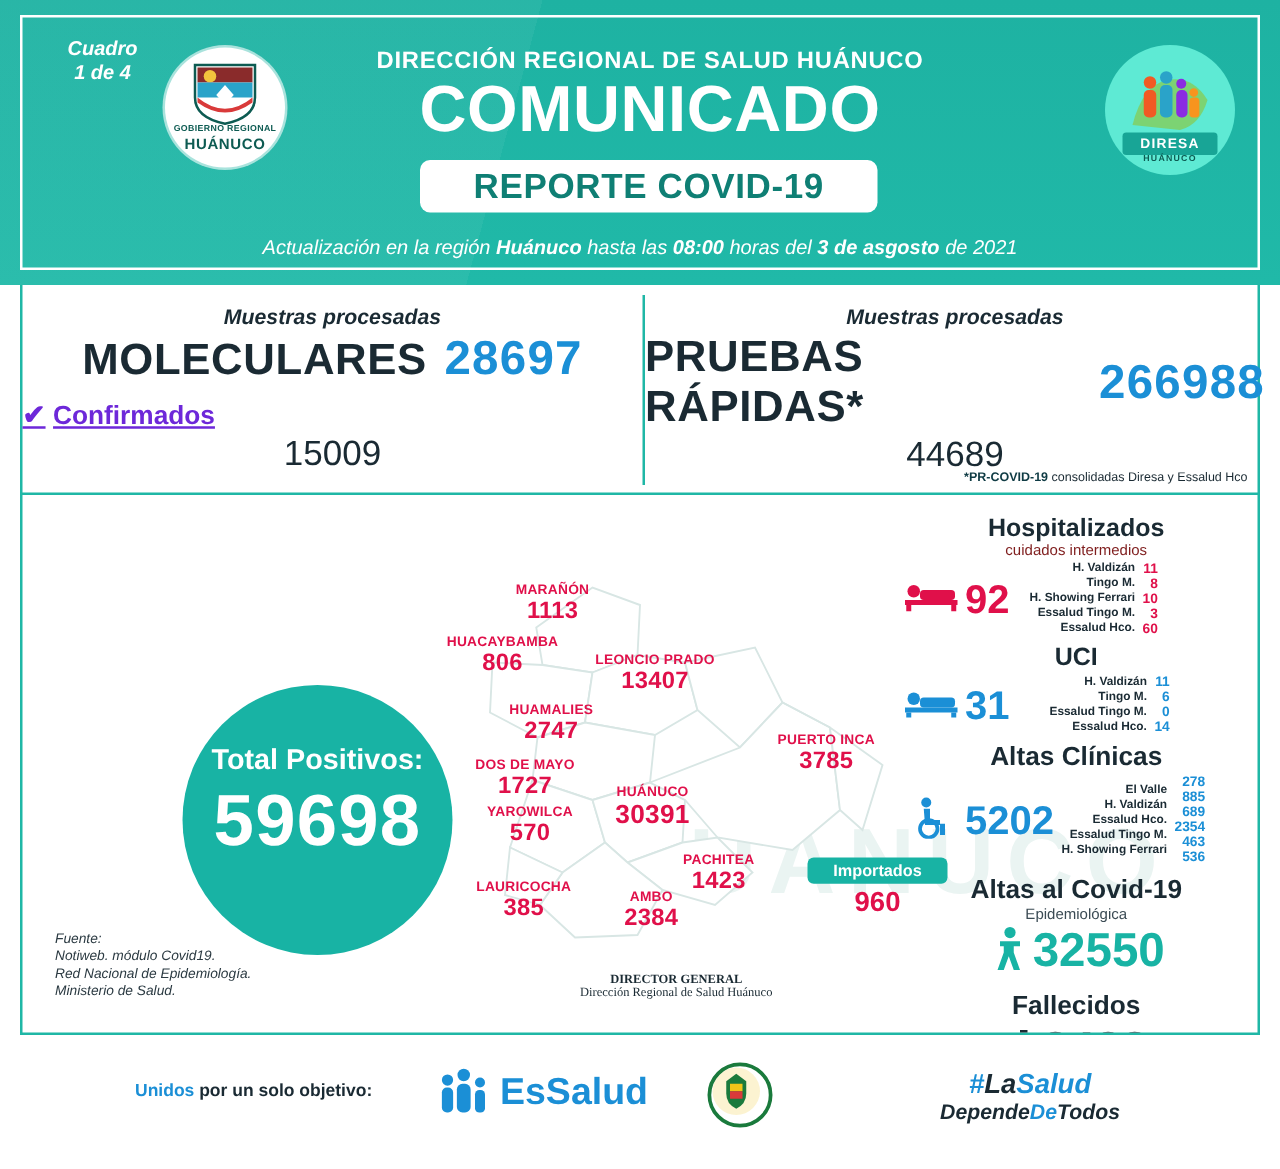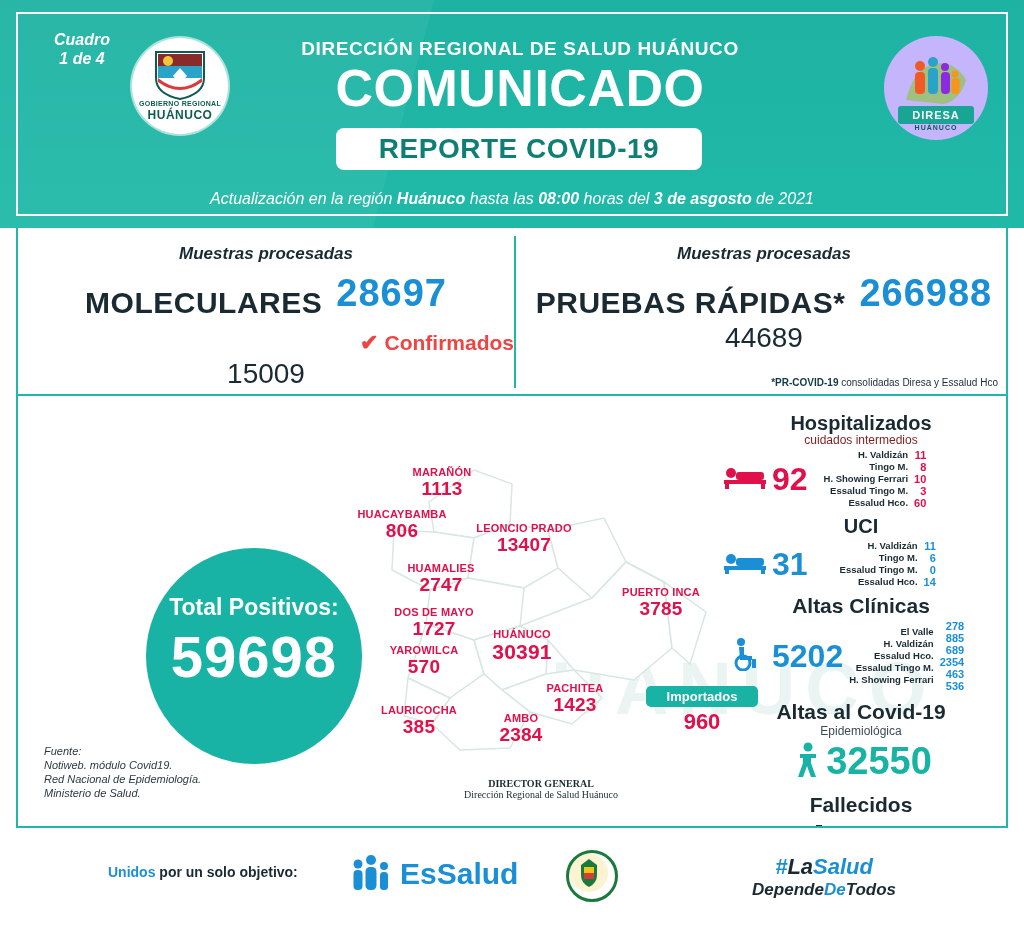--- a/index.html
+++ b/index.html
@@ -45,21 +45,21 @@
   .logo-grh .txt1{
     position:absolute;left:0;top:62px;width:96px;text-align:center;
     font-size:7px;font-weight:bold;color:#0d5b52;letter-spacing:.3px;
   }
   .logo-grh .txt2{
     position:absolute;left:0;top:70px;width:96px;text-align:center;
     font-size:12px;font-weight:bold;color:#0d5b52;letter-spacing:.5px;
   }
   .logo-diresa{
     position:absolute;right:36px;top:36px;width:104px;height:104px;
-    border-radius:50%;background:#c4b5fd;overflow:hidden;
+    border-radius:50%;background:#5eead4;overflow:hidden;
   }
   .logo-diresa .family{
     position:absolute;left:20px;top:14px;width:64px;height:56px;
   }
   .logo-diresa .band{
     position:absolute;left:14px;top:70px;width:76px;height:18px;
     background:#18a596;border-radius:3px;
     color:#fff;font-size:11px;font-weight:bold;text-align:center;line-height:18px;
     letter-spacing:1px;
   }
@@ -100,25 +100,25 @@
   .col{position:absolute;top:0;width:496px;height:164px;}
   .col.left{left:0;}
   .col.right{left:498px;}
   .sm-label{
     width:100%;text-align:center;margin-top:16px;
     font-size:17px;font-style:italic;font-weight:bold;color:#1a2a33;
   }
   .sm-row{
     display:flex;align-items:center;justify-content:center;gap:14px;margin-top:2px;
   }
-  .sm-name{font-size:30px;font-weight:bold;color:#1a2a33;letter-spacing:.5px;margin-top:20px;}
+  .sm-name{font-size:35px;font-weight:bold;color:#1a2a33;letter-spacing:.5px;}
   .sm-val{font-size:38px;font-weight:bold;color:#1b8fd6;letter-spacing:1px;}
   .sm-conf{
-    width:100%;text-align:right;margin-top:10px;
-    font-size:21px;font-weight:bold;color:#ef4444;
+    width:100%;text-align:left;margin-top:10px;
+    font-size:21px;font-weight:bold;color:#6d28d9;text-decoration:underline;
   }
   .sm-conf .tick{font-size:22px;margin-right:6px;}
   .sm-conf-val{
     width:100%;text-align:center;margin-top:2px;
     font-size:28px;color:#1a2a33;
   }
   .foot-note{
     position:absolute;right:14px;bottom:4px;font-size:10px;color:#1a2a33;
   }
   .foot-note b{color:#0f3b44;}
@@ -340,21 +340,21 @@
         <div class="vl">806</div>
       </div>
       <div class="prov" style="left:130px;top:110px;width:120px;">
         <div class="nm">LEONCIO PRADO</div>
         <div class="vl">13407</div>
       </div>
       <div class="prov" style="left:52px;top:150px;width:110px;">
         <div class="nm">HUAMALIES</div>
         <div class="vl">2747</div>
       </div>
-      <div class="prov" style="left:42px;top:194px;width:116px;">
+      <div class="prov" style="left:28px;top:194px;width:116px;">
         <div class="nm">DOS DE MAYO</div>
         <div class="vl">1727</div>
       </div>
       <div class="prov" style="left:38px;top:232px;width:104px;">
         <div class="nm">YAROWILCA</div>
         <div class="vl">570</div>
       </div>
       <div class="prov big" style="left:128px;top:216px;width:120px;">
         <div class="nm">HUÁNUCO</div>
         <div class="vl">30391</div>

